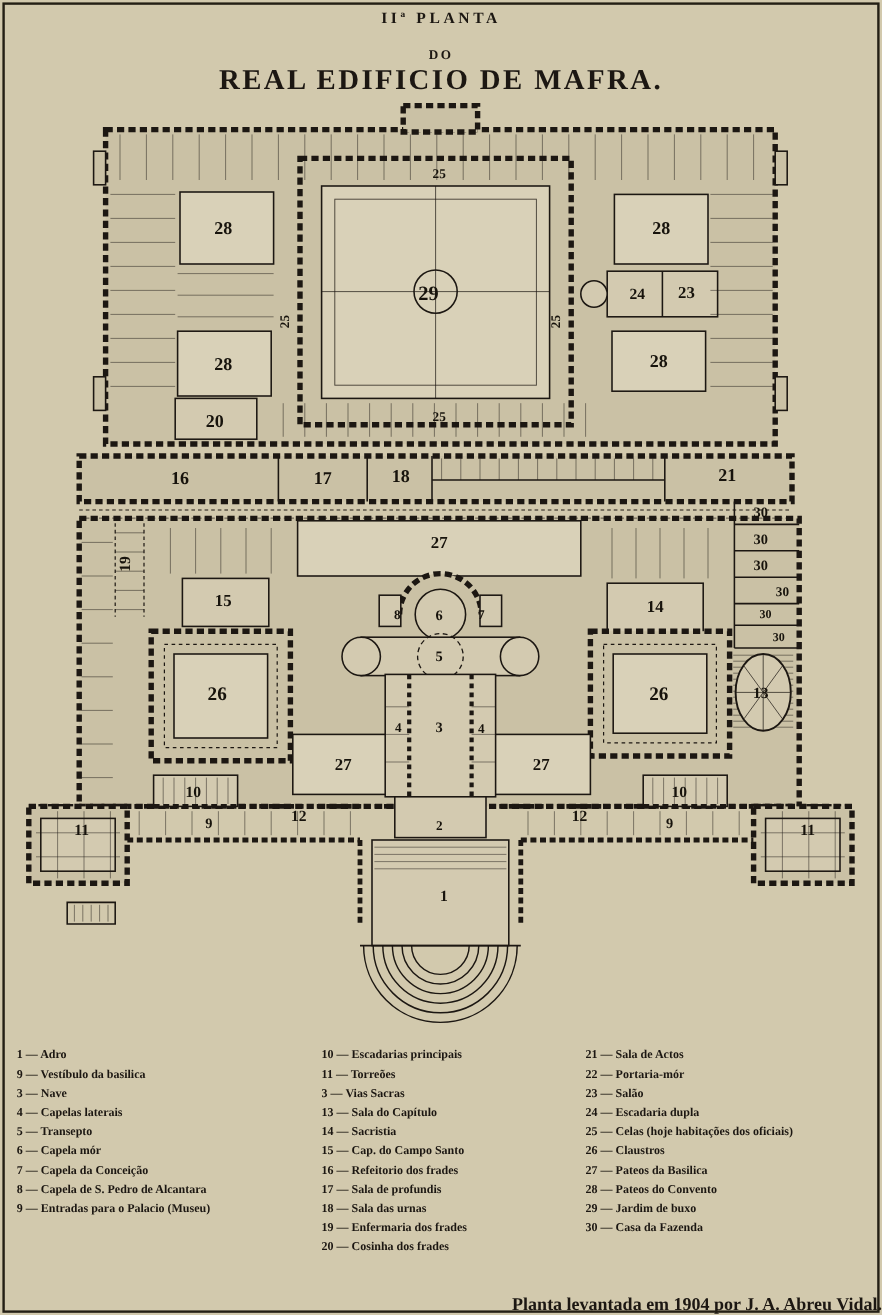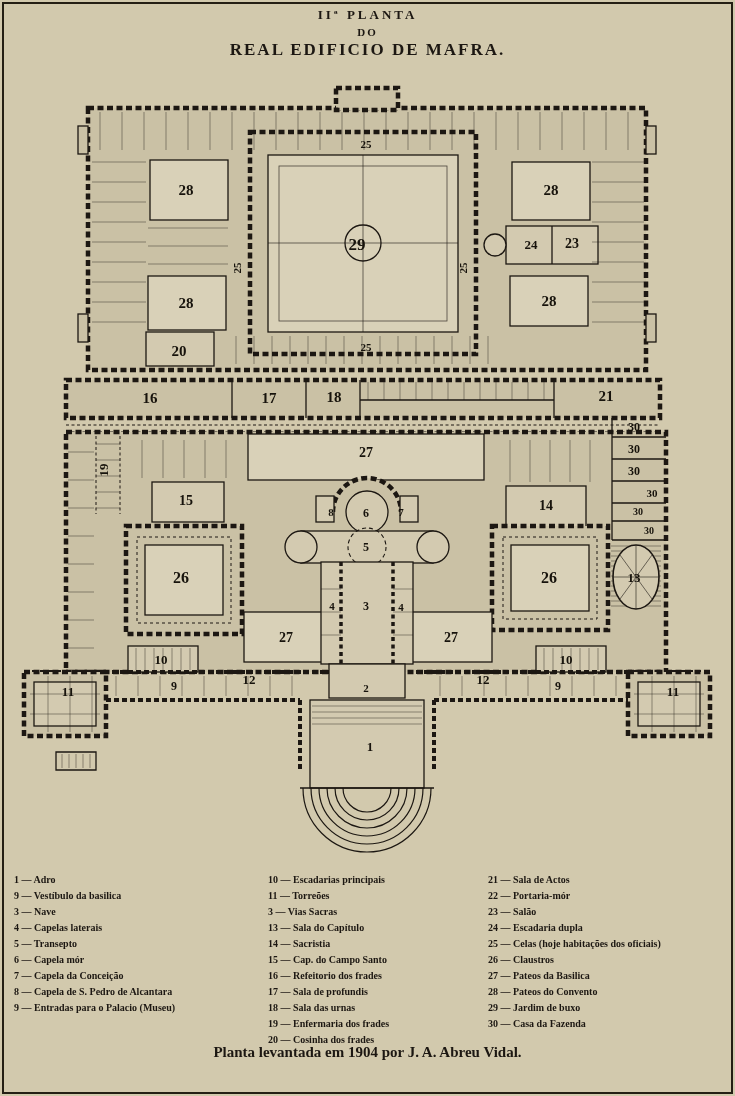--- a/index.html
+++ b/index.html
@@ -5,22 +5,22 @@
   html,body{margin:0;padding:0;background:#b9b096;}
   .page{
     position:relative;width:735px;height:1096px;margin:0 auto;
     background:#d2c9ad;
     font-family:"Liberation Serif","DejaVu Serif",serif;
     color:#1c1712;overflow:hidden;
   }
   .frame{position:absolute;inset:2px;border:2px solid #241f14;pointer-events:none;z-index:9;}
   .title-block{position:absolute;top:7px;left:0;right:0;text-align:center;z-index:2;}
   .t1{font-size:13px;font-weight:bold;letter-spacing:3px;}
-  .t2{font-size:11px;font-weight:bold;letter-spacing:2px;margin-top:3px;}
-  .t3{font-size:17px;font-weight:bold;letter-spacing:2px;margin-top:2px;}
+  .t2{font-size:11px;font-weight:bold;letter-spacing:2px;margin-top:17px;}
+  .t3{font-size:24px;font-weight:bold;letter-spacing:2px;margin-top:2px;}
   #plan{position:absolute;top:85px;left:0;display:block;}
 
   
   .b{fill:#cac1a5}.c{fill:#d9d1b8}.p{fill:#d3cab0}.n{fill:none}
   .w{stroke:#1c1712;stroke-width:1.3}
   .w15{stroke:#1c1712;stroke-width:1.6}
   .w12{stroke:#1c1712;stroke-width:1.2}
   .wd{stroke:#1c1712;stroke-width:4.5;stroke-dasharray:6 3.5}
   .wd2{stroke:#1c1712;stroke-width:4;stroke-dasharray:5 3}
   .wp{stroke:#1c1712;stroke-width:3.5;stroke-dasharray:4 3.5}
@@ -31,21 +31,21 @@
   #decor path{stroke:#1c1712;stroke-width:.8;opacity:.5;fill:none}
   .rlabel{font-family:"Liberation Serif","DejaVu Serif",serif;font-weight:bold;fill:#17130c}
 
   .legend{position:absolute;top:872px;left:0;right:0;z-index:2;}
   .lcol{position:absolute;top:0;font-size:10px;font-weight:bold;line-height:16px;}
   .c1{left:14px;width:248px;}
   .c2{left:268px;width:216px;}
   .c3{left:488px;width:242px;}
   .c1 .lg-item{padding-left:30px;text-indent:-30px;}
   .c2 .lg-item,.c3 .lg-item{padding-left:40px;text-indent:-40px;}
-  .caption{position:absolute;top:1044px;left:0;right:0;text-align:center;
+  .caption{position:absolute;top:1080px;left:0;right:0;text-align:right;
            font-size:15px;font-weight:bold;z-index:2;}
 </style>
 </head>
 <body>
 
 <div class="page">
   <div class="frame"></div>
 
   <header class="title-block">
     <div class="t1">IIª PLANTA</div>

